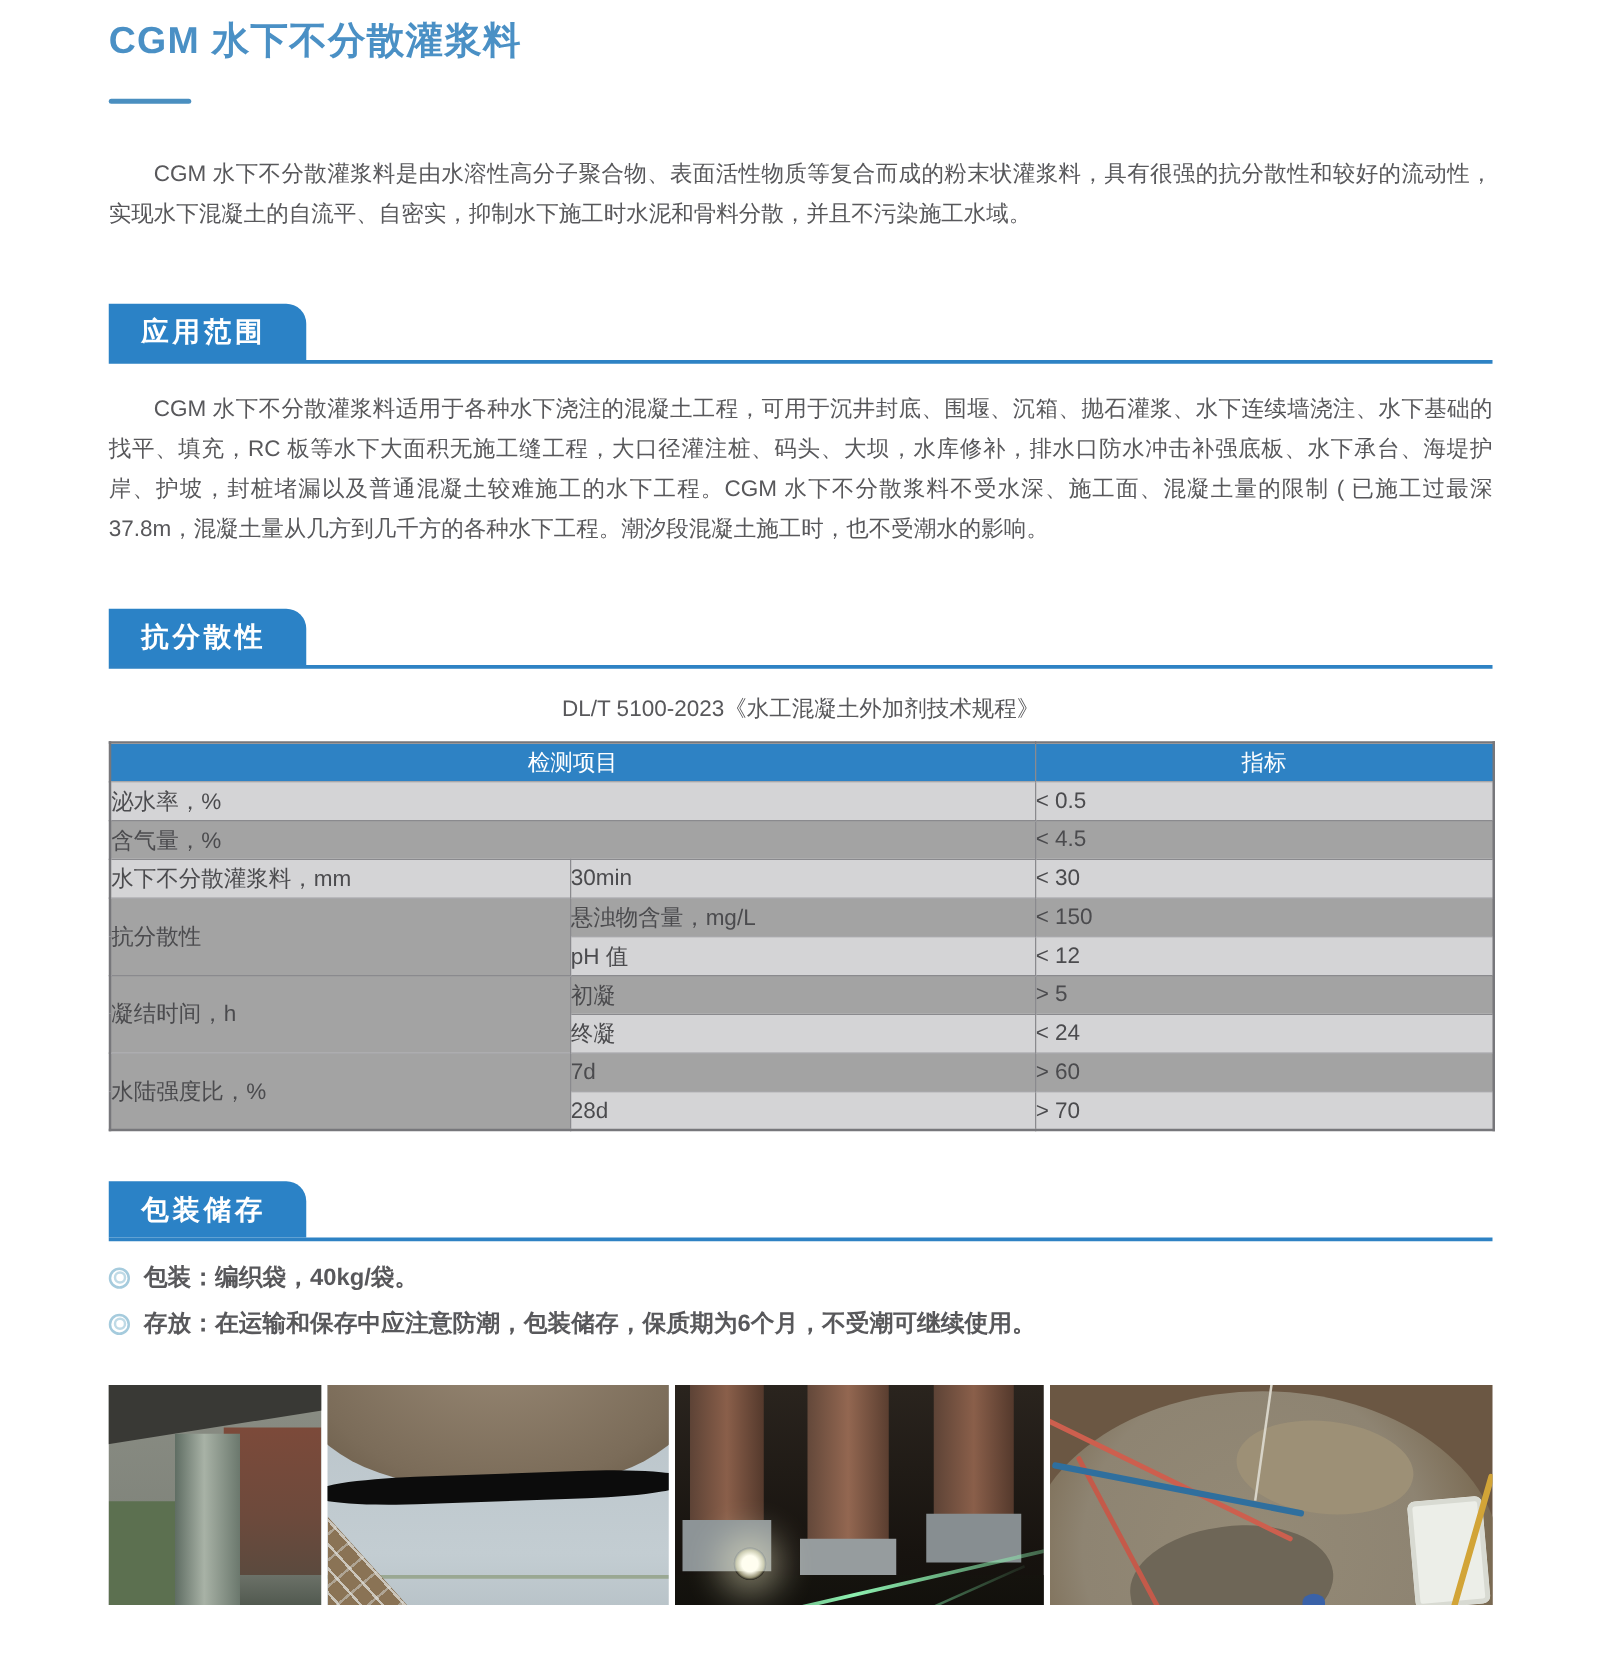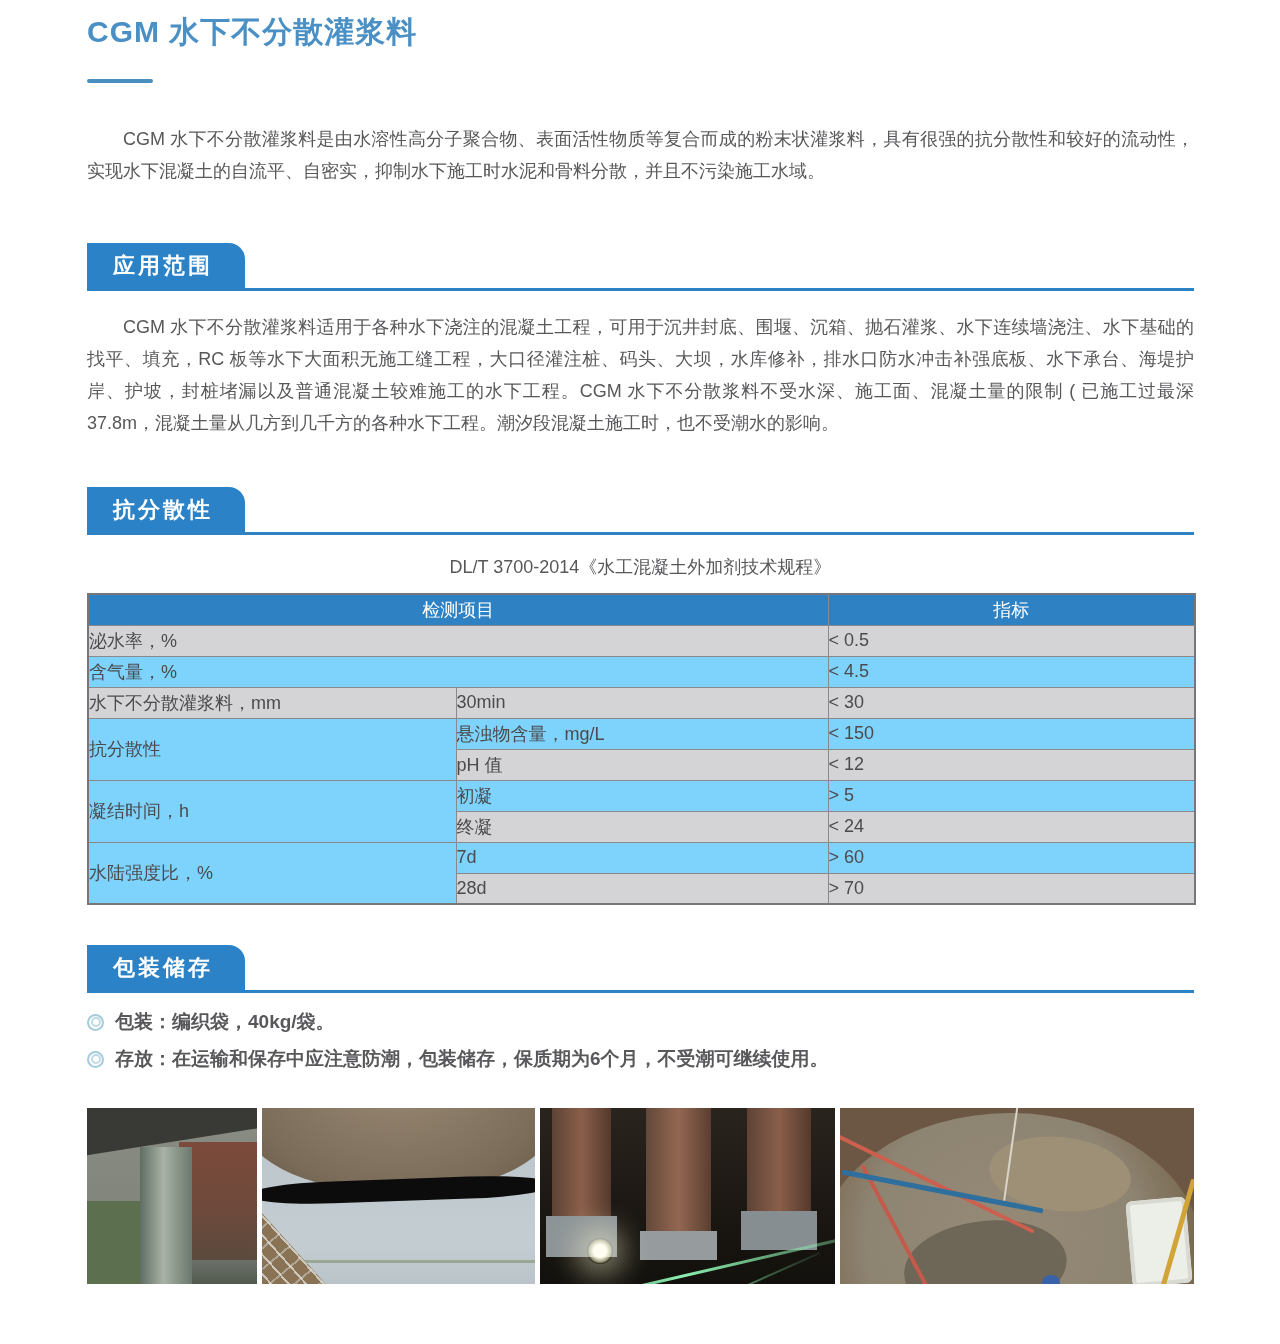--- a/index.html
+++ b/index.html
@@ -28,21 +28,21 @@
   
   .standard-line { margin:20px 0 14px; text-align:center; font-size:18px; color:#58585b; }
 
   
   table.perf { width:100%; border-collapse:collapse; table-layout:fixed; font-size:18px;
                color:#4b4b4e; border:2px solid #77777b; }
   .perf th, .perf td { border:1px solid #8a8a8e; height:31px; padding:0;
                        font-weight:normal; overflow:hidden; white-space:nowrap; }
   .perf th { background:#2e82c4; color:#ffffff; }
   .perf tr.r-gray td { background:#d4d4d6; }
-  .perf tr.r-white td { background:#7dd3fc; }
+  .perf tr.r-white td { background:#a3a3a3; }
   .perf td.cell-white { background:#ffffff; }
   .perf td.cell-gray { background:#d4d4d6; }
 
   
   .bullets { margin-top:16px;font-weight:bold; }
   .bullet { display:flex; align-items:center; gap:11px; margin-top:11px; font-size:19px; color:#58585b; }
   .bullet-icon { flex:0 0 auto; width:17px; height:17px; border:2px solid #a5cbdd; border-radius:50%;
                  display:flex; align-items:center; justify-content:center; }
   .bullet-icon::after { content:''; display:block; width:6px; height:6px; border:2px solid #bfdae6; border-radius:50%; }
 
@@ -111,21 +111,21 @@
     <p class="para intro">CGM 水下不分散灌浆料是由水溶性高分子聚合物、表面活性物质等复合而成的粉末状灌浆料，具有很强的抗分散性和较好的流动性，实现水下混凝土的自流平、自密实，抑制水下施工时水泥和骨料分散，并且不污染施工水域。</p>
 
     <div class="section-header sec1">
       <span class="section-badge">应用范围</span>
     </div>
     <p class="para section-body">CGM 水下不分散灌浆料适用于各种水下浇注的混凝土工程，可用于沉井封底、围堰、沉箱、抛石灌浆、水下连续墙浇注、水下基础的找平、填充，RC 板等水下大面积无施工缝工程，大口径灌注桩、码头、大坝，水库修补，排水口防水冲击补强底板、水下承台、海堤护岸、护坡，封桩堵漏以及普通混凝土较难施工的水下工程。CGM 水下不分散浆料不受水深、施工面、混凝土量的限制 ( 已施工过最深 37.8m，混凝土量从几方到几千方的各种水下工程。潮汐段混凝土施工时，也不受潮水的影响。</p>
 
     <div class="section-header sec2">
       <span class="section-badge">抗分散性</span>
     </div>
-    <div class="standard-line">DL/T 3700-2014《水工混凝土外加剂技术规程》</div>
+    <div class="standard-line">DL/T 5100-2023《水工混凝土外加剂技术规程》</div>
 
     <table class="perf">
       <colgroup>
           <col style="width:368px">
           <col style="width:372px">
           <col style="width:367px">
         </colgroup>
       <thead>
         <tr>
           <th colspan="2">检测项目</th>

